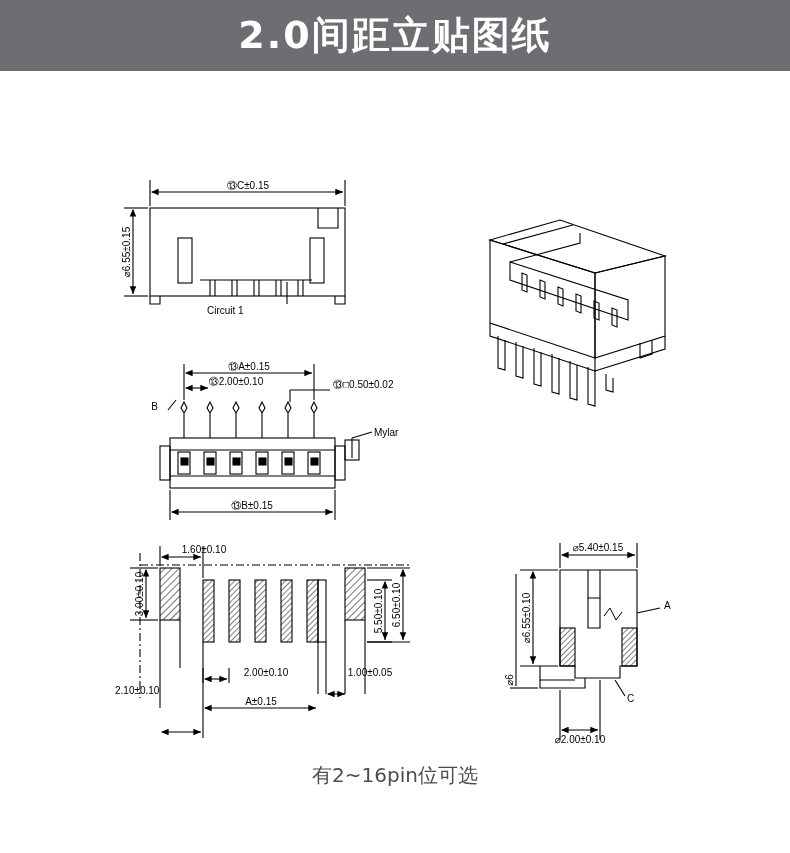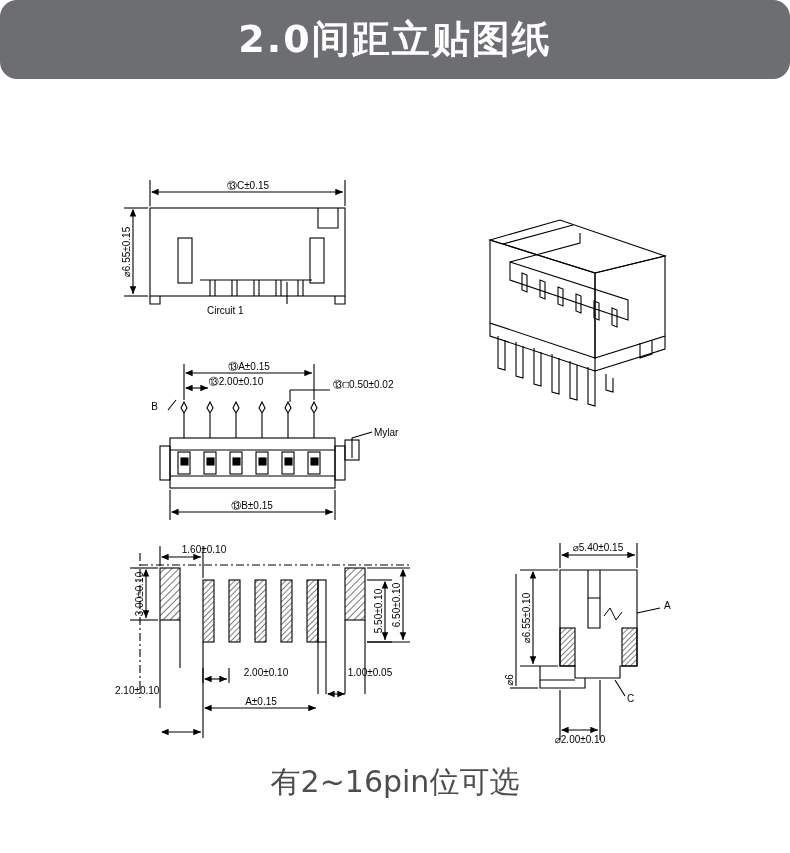--- a/index.html
+++ b/index.html
@@ -11,42 +11,41 @@
     width: 790px;
     height: 853px;
     font-family: "Liberation Sans", sans-serif;
     color: #000;
     position: relative;
     overflow: hidden;
   }
   
   .banner {
     width: 790px;
-    height: 79px;
+    height: 71px;
     background: #6d6e71;
     display: flex;
     align-items: center;
     justify-content: center;
-    border-radius: 17px;
   }
   .banner-title {
     color: #ffffff;
     font-size: 38px;
     font-weight: bold;
     letter-spacing: 2px;
     font-family: "DejaVu Sans", sans-serif;
   }
   
   .footer-caption {
     position: absolute;
     left: 0;
     top: 762px;
     width: 790px;
     text-align: center;
-    font-size: 30px;
+    font-size: 20px;
     color: #4d4d4d;
     font-family: "DejaVu Sans", sans-serif;
   }
   
   .canvas {
     position: absolute;
     left: 0;
     top: 68px;
     width: 669px;
     height: 694px;

